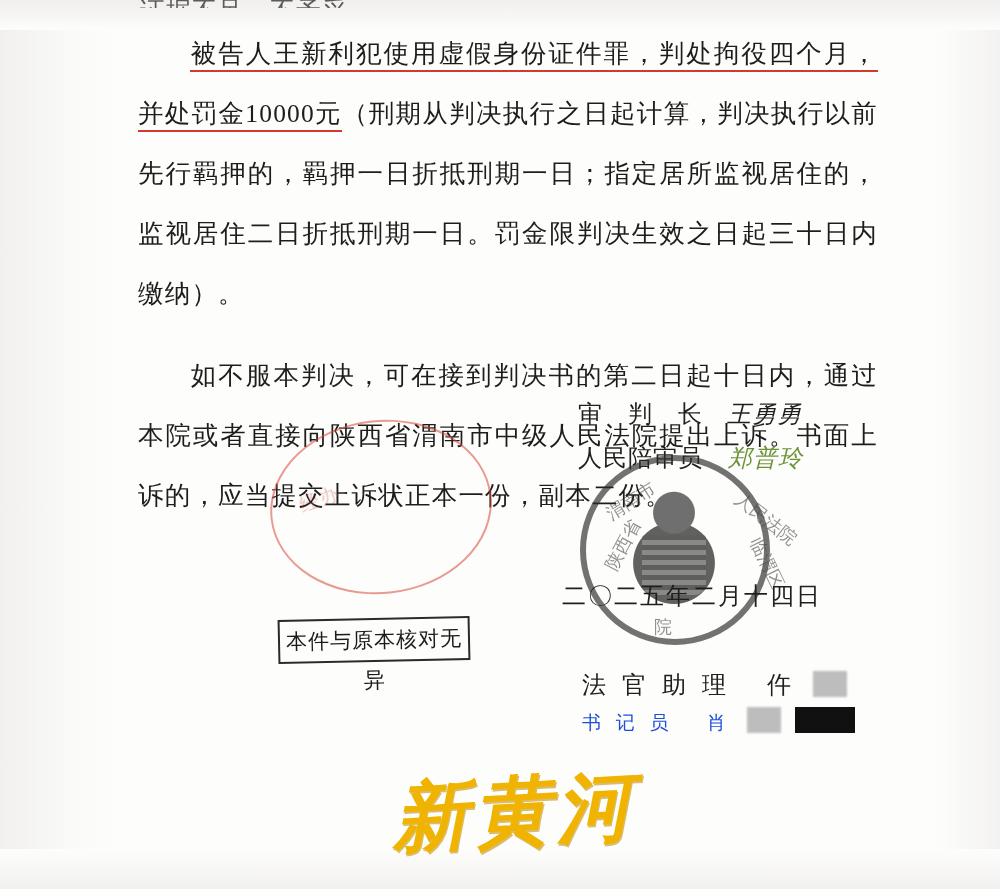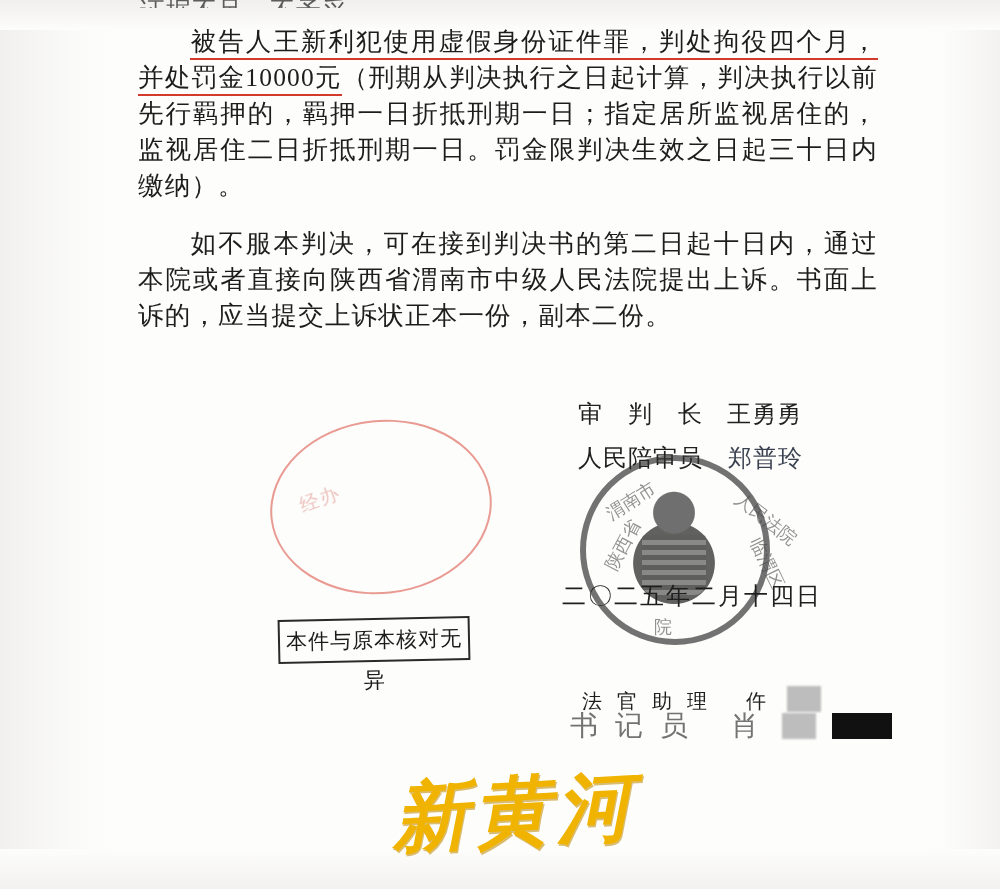--- a/index.html
+++ b/index.html
@@ -60,21 +60,21 @@
     overflow: hidden;
     color: #2b2b2b;
     font-size: 25px;
     line-height: 30px;
     letter-spacing: 1px;
     opacity: .75;
   }
 
   .para {
     font-size: 25.5px;
-    line-height: 36px;
+    line-height: 60px;
     color: #1d1d1d;
     letter-spacing: 1.2px;
     text-align: justify;
     margin: 0;
   }
   .para.first { margin-top: 24px; }
   .para.second { margin-top: 22px; }
   .indent { display: inline-block; width: 52px; }
 
   .ul-red {
@@ -92,47 +92,47 @@
     color: #1f1f1f;
     letter-spacing: 1px;
   }
   .sig-line {
     height: 44px;
     line-height: 44px;
     white-space: nowrap;
   }
   .sig-label { display: inline-block; }
   .sp { display: inline-block; width: 14px; }
-  .sig-name { margin-left: 10px; }
-  .faded { color: #0f172a; opacity: .82; margin-left: 11px; }
+  .sig-name { margin-left: 10px; font-style: italic; }
+  .faded { color: #4d7c0f; opacity: .82; margin-left: 11px; }
   .date-line {
     position: absolute;
     left: 562px;
     top: 580px;
     font-size: 24px;
     letter-spacing: 2px;
     color: #1f1f1f;
     white-space: nowrap;
   }
   .assistant-line {
     position: absolute;
     left: 582px;
-    top: 686px;
-    font-size: 20px;
+    top: 669px;
+    font-size: 24px;
     letter-spacing: 5px;
     color: #1f1f1f;
     white-space: nowrap;
   }
   .clerk-line {
     position: absolute;
-    left: 570px;
+    left: 582px;
     top: 707px;
-    font-size: 28px;
+    font-size: 19px;
     letter-spacing: 5px;
-    color: #737373;
+    color: #1d4ed8;
     white-space: nowrap;
   }
   .redact-box {
     display: inline-block;
     width: 60px;
     height: 26px;
     background: #111;
     vertical-align: -4px;
     margin-left: 4px;
   }

